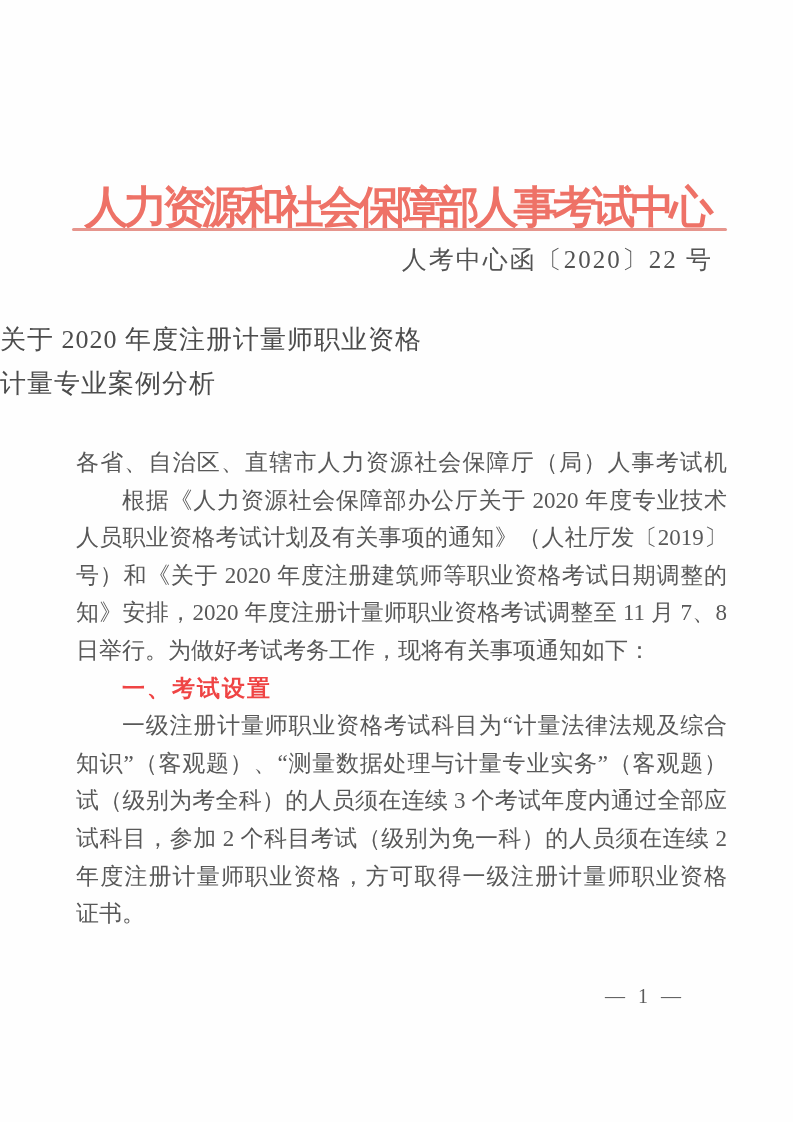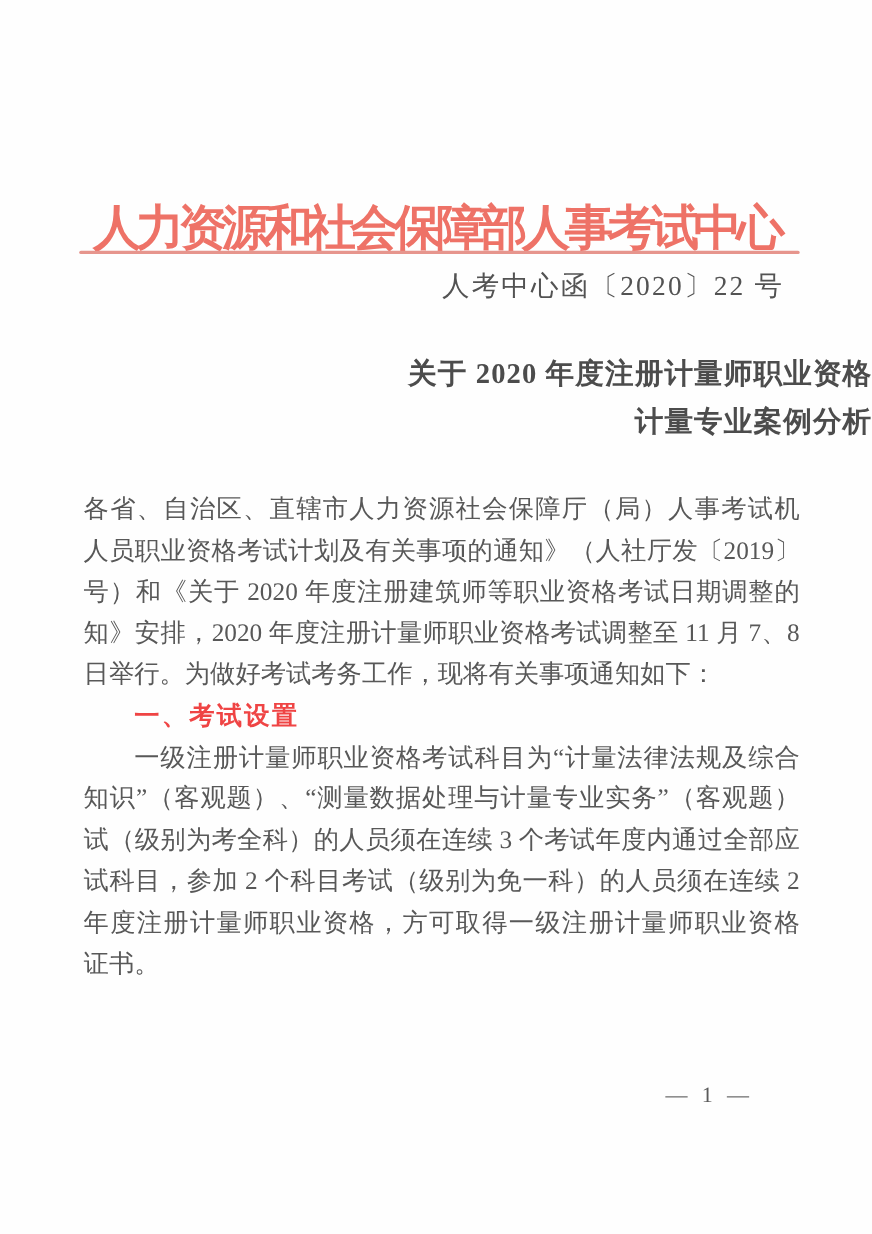--- a/index.html
+++ b/index.html
@@ -39,23 +39,23 @@
     font-size: 25px;
     color: #535353;
     letter-spacing: 2px;
     white-space: nowrap;
     text-align: center;
   }
   
   .title-block {
     position: absolute;
     top: 318px; left: 0; width: 100%;
-    text-align: right;
+    text-align: left;
     font-size: 26px;
-    font-weight: bold;
+    font-weight: normal;
     color: #4c4c4c;
     line-height: 44px;
     letter-spacing: 1px;
   }
   
   .body-text {
     position: absolute;
     top: 444px; left: 76px;
     width: 651px;
     font-size: 23px;
@@ -93,20 +93,21 @@
 
   <div class="doc-number">人考中心函〔2020〕22 号</div>
 
   <div class="title-block">
     <div>关于 2020 年度注册计量师职业资格</div>
     <div>计量专业案例分析</div>
   </div>
 
   <div class="body-text">
     <div class="line fill">各省、自治区、直辖市人力资源社会保障厅（局）人事考试机构：</div>
+    <div class="line indent fill">根据《人力资源社会保障部办公厅关于 2020 年度专业技术</div>
     <div class="line fill">人员职业资格考试计划及有关事项的通知》（人社厅发〔2019〕118</div>
     <div class="line fill">号）和《关于 2020 年度注册建筑师等职业资格考试日期调整的通</div>
     <div class="line fill">知》安排，2020 年度注册计量师职业资格考试调整至 11 月 7、8</div>
     <div class="line">日举行。为做好考试考务工作，现将有关事项通知如下：</div>
     <div class="line indent heading">一、考试设置</div>
     <div class="line indent fill">一级注册计量师职业资格考试科目为“计量法律法规及综合</div>
     <div class="line fill">知识”（客观题）、“测量数据处理与计量专业实务”（客观题）和</div>
     <div class="line fill">试（级别为考全科）的人员须在连续 3 个考试年度内通过全部应</div>
     <div class="line fill">试科目，参加 2 个科目考试（级别为免一科）的人员须在连续 2</div>
     <div class="line fill">年度注册计量师职业资格，方可取得一级注册计量师职业资格</div>

